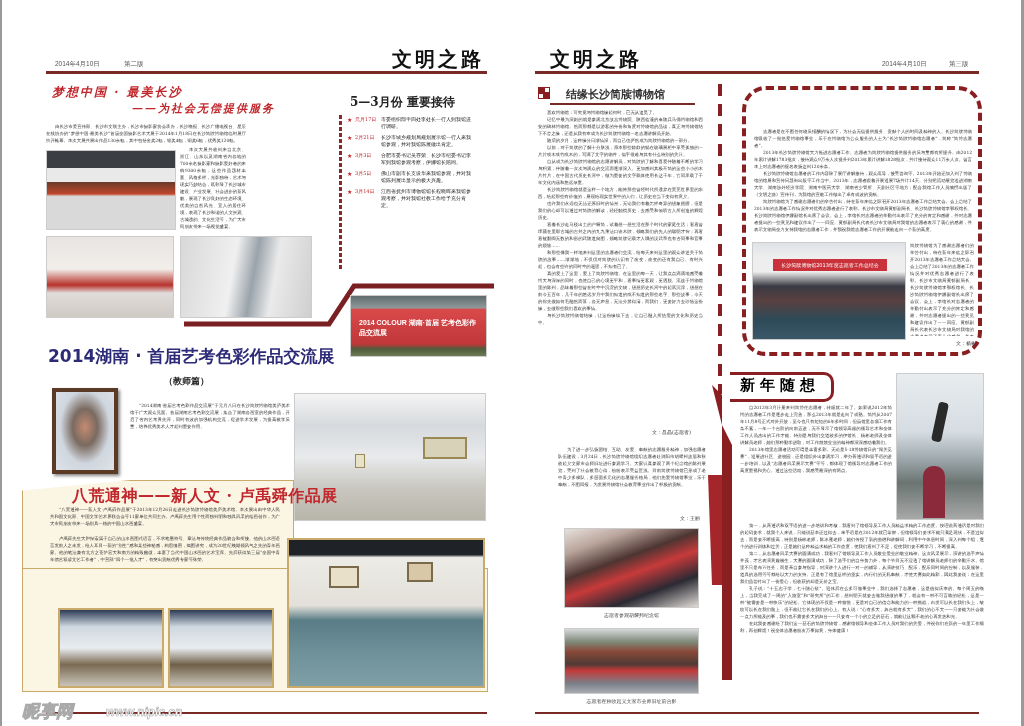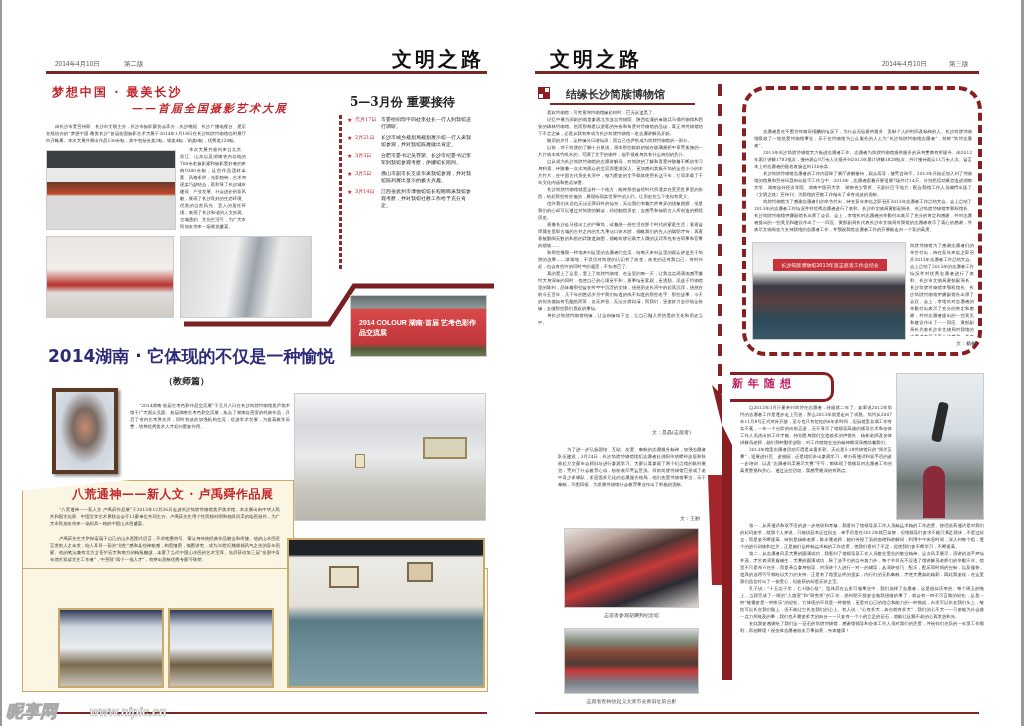--- a/index.html
+++ b/index.html
@@ -10,36 +10,36 @@
   .top-border { position: absolute; top: 0; left: 0; width: 1024px; height: 2px; background: #aaa; }
   .abs { position: absolute; }
   .masthead-rule { position: absolute; height: 3px; background: #7a2a25; }
   .date-line { font-family: "Liberation Sans", sans-serif; font-size: 6.5px; color: #555; }
   .paper-title { font-family: "DejaVu Serif", serif; font-size: 20px; font-weight: bold; color: #111; letter-spacing: 3px; }
   .body-text { font-size: 4.4px; line-height: 7px; color: #333; text-align: justify; text-indent: 9px; }
   .photo { position: absolute; border: 1px solid #ccc; overflow: hidden; }
   .caption { font-size: 5px; color: #444; text-align: center; }
   .red { color: #c0262b; }
   .navy { color: #2d2a78; }
-  .watermark { position: absolute; font-family: "Liberation Sans", sans-serif; }
+  .watermark { position: absolute; font-family: "Liberation Sans", sans-serif; margin-left: 16px; }
 </style>
 </head>
 <body>
 
 <div class="top-border"></div>
 
 <div class="page page-left">
 
   <div class="abs date-line" style="left:53px;top:60px;">2014年4月10日</div>
   <div class="abs date-line" style="left:122px;top:60px;">第二版</div>
   <div class="abs paper-title" style="left:390px;top:46px;">文明之路</div>
   <div class="masthead-rule" style="left:44px;top:71px;width:441px;"></div>
 
-  <div class="abs red" style="left:50px;top:84px;font-size:12px;font-weight:bold;letter-spacing:2px;">梦想中国 · 最美长沙</div>
-  <div class="abs red" style="left:130px;top:101px;font-size:11px;font-weight:bold;font-style:italic;letter-spacing:2px;">——首届全国摄影艺术大展</div>
+  <div class="abs red" style="left:50px;top:84px;font-size:12px;font-weight:bold;font-style:italic;letter-spacing:2px;">梦想中国 · 最美长沙</div>
+  <div class="abs red" style="left:130px;top:101px;font-size:11px;font-weight:bold;font-style:italic;letter-spacing:2px;">——为社会无偿提供服务</div>
 
   <div class="abs body-text" style="left:44px;top:123px;width:200px;height:22px;overflow:hidden;">由长沙市委宣传部、长沙市文联主办，长沙市摄影家协会承办，长沙晚报、长沙广播电视台、星辰在线协办的“梦想中国·最美长沙”首届全国摄影艺术大展于2014年1月18日在长沙简牍博物馆临时展厅拉开帷幕。本次大展共展出作品130余幅，其中包括金奖2幅，银奖4幅，铜奖6幅，优秀奖120幅。</div>
   <div class="photo" style="left:44px;top:150px;width:130px;height:80px;background:linear-gradient(180deg,#3b3f44 0%,#3b3f44 22%,#e9e9e9 22%,#e9e9e9 40%,#6a3b2a 40%,#c0472a 55%,#d9d9d9 58%,#d9d9d9 100%);"></div>
   <div class="abs body-text" style="left:178px;top:146px;width:66px;height:86px;overflow:hidden;">本次大展共收到来自北京、浙江、山东以及湖南省内各地的700余名摄影家和摄影爱好者的来稿9300余幅，这些作品题材丰富、风格多样，光影独特，艺术与现实巧妙结合，既彰显了长沙城市建设、产业发展、社会进步的新风貌，展现了长沙良好的生态环境、优美的自然风光、宜人的居住环境，表现了长沙和谐的人文景观、古城遗韵、文化生活等，为广大市民朋友带来一场视觉盛宴。</div>
 
   <div class="photo" style="left:44px;top:236px;width:128px;height:82px;background:linear-gradient(180deg,#e8e4e2 0%,#f2eeea 40%,#b7322c 60%,#e0dcda 70%,#cfcac4 100%);"></div>
   <div class="photo" style="left:178px;top:236px;width:132px;height:82px;background:linear-gradient(100deg,#d8d8d8 0%,#f0f0f0 40%,#9aa3ab 55%,#eaeaea 70%,#cfcfcf 100%);"></div>
 
   <div class="abs" style="left:348px;top:94px;font-size:12px;font-weight:bold;color:#222;">5—3月份 重要接待</div>
   <div class="abs" style="left:337px;top:115px;width:3px;height:155px;background:repeating-linear-gradient(180deg,#8a2a2a 0 4px,#fff 4px 6px);"></div>
@@ -71,34 +71,34 @@
     </div>
   </div>
 
   <svg class="abs" style="left:180px;top:280px;" width="312" height="50">
     <polyline points="2,44 147,44 172,6 312,6" fill="none" stroke="#7a1f22" stroke-width="5"></polyline>
   </svg>
   <div class="photo" style="left:348px;top:295px;width:137px;height:62px;background:linear-gradient(180deg,#5f6b6c 0%,#8f9a9a 20%,#d9494a 22%,#c0373a 80%,#4f5c3b 88%,#6f7a55 100%);">
     <div style="position:absolute;left:8px;top:22px;font-family:'Liberation Sans',sans-serif;font-size:7px;font-weight:bold;color:#fff;width:120px;">2014 COLOUR 湖南·首届 艺考色彩作品交流展</div>
   </div>
 
-  <div class="abs navy" style="left:46px;top:345px;font-family:'DejaVu Sans',sans-serif;font-size:17px;font-weight:bold;letter-spacing:0px;">2014湖南 · 它体现的不仅是一种愉悦</div>
+  <div class="abs navy" style="left:46px;top:345px;font-family:'DejaVu Sans',sans-serif;font-size:17px;font-weight:bold;letter-spacing:0px;">2014湖南 · 首届艺考色彩作品交流展</div>
   <div class="abs" style="left:162px;top:375px;font-size:9px;font-weight:bold;color:#222;">（教师篇）</div>
 
   <div class="photo" style="left:50px;top:388px;width:66px;height:86px;border:4px solid #5a3a24;background:radial-gradient(ellipse at 50% 45%,#c58b73 0%,#7a6a60 30%,#cfd6de 60%,#dfe3e8 100%);box-shadow:2px 2px 3px #888;"></div>
   <div class="abs body-text" style="left:128px;top:402px;width:160px;height:44px;overflow:hidden;">“2014湖南·首届艺考色彩作品交流展”于元月八日在长沙简牍博物馆美庐美术馆于广大观众见面。首届湖南艺考色彩交流展，集合了湖南各画室的经典作品，开启了省内艺考界先河，同时有效的加强机构交流，促进学术发展，为提高教学质量，培养优秀美术人才起到重要作用。</div>
 
   <div class="photo" style="left:292px;top:393px;width:192px;height:128px;background:linear-gradient(180deg,#f4f4f4 0%,#d6d9dd 25%,#e8eaec 50%,#c8c7bf 75%,#b8b5aa 100%);">
     <div style="position:absolute;left:128px;top:43px;width:44px;height:22px;border:2px solid #9a8857;background:#d8d2b8;"></div>
     <div style="position:absolute;left:60px;top:60px;width:10px;height:14px;border:1px solid #9a8857;background:#e8e2c8;"></div>
   </div>
 
   <div class="abs" style="left:20px;top:480px;width:272px;height:212px;background:#fbf6e4;border:1px solid #c9aa6a;clip-path:polygon(0 5%,40% 0,100% 0,100% 100%,0 100%);"></div>
   <div class="abs" style="left:20px;top:568px;width:466px;height:124px;background:#fbf6e4;border:1px solid #c9aa6a;"></div>
-  <div class="abs red" style="left:70px;top:486px;font-size:12px;font-weight:bold;letter-spacing:0.5px;">八荒通神——新人文 · 卢禹舜作品展</div>
+  <div class="abs red" style="left:70px;top:486px;font-size:16px;font-weight:bold;letter-spacing:0.5px;">八荒通神——新人文 · 卢禹舜作品展</div>
   <div class="abs body-text" style="left:48px;top:506px;width:230px;height:28px;overflow:hidden;">“八荒通神——新人文·卢禹舜作品展”于2013年12月26日走进长沙简牍博物馆美庐美术馆。本次展出由中华人民共和国文化部、中国文学艺术界联合会等11家单位共同主办。卢禹舜先生用个性而独到明和独具风采的绘画创作，为广大市民朋友带来一场别具一格的中国山水画盛宴。</div>
   <div class="abs body-text" style="left:48px;top:535px;width:230px;height:62px;overflow:hidden;">卢禹舜先生大胆探索属于自己的山水画图式语言，不求笔墨符号、章法与传统经典作品吻合和衔接。他的山水画语言发前人之未发，给人耳目一新的“别生”感和某些神秘感，构思缜密，揭图讲究，成为20世纪晚期领风气之先的青年画家。他的笔法兼有北方之苍茫宏大和南方的精致幽微，丰富了当代中国山水画的艺术宝库。先后获得第三届“全国中青年德艺双馨文艺工作者”，中宣部“四个一批人才”，有突出贡献优秀专家等殊荣。</div>
 
   <div class="photo" style="left:56px;top:608px;width:106px;height:80px;border:2px solid #c9aa6a;background:linear-gradient(180deg,#2d3b55 0%,#cfd8e0 22%,#e9ecef 50%,#7a6a52 72%,#c9c4b8 100%);"></div>
   <div class="photo" style="left:166px;top:608px;width:106px;height:80px;border:2px solid #c9aa6a;background:linear-gradient(180deg,#2d3b55 0%,#cfd8e0 22%,#e9ecef 50%,#6f6048 72%,#c9c4b8 100%);"></div>
   <div class="photo" style="left:285px;top:538px;width:198px;height:150px;border:2px solid #c9aa6a;background:linear-gradient(180deg,#1f2328 0%,#1f2328 10%,#ecebe6 12%,#e2e0d8 45%,#5a7c86 55%,#6d8f98 75%,#80a0a8 100%);">
     <div style="position:absolute;left:40px;top:26px;width:30px;height:22px;border:2px solid #7a6a4a;background:#e8e0c8;"></div>
     <div style="position:absolute;left:118px;top:22px;width:26px;height:20px;border:2px solid #7a6a4a;background:#d8c8a8;"></div>
   </div>
 
@@ -158,21 +158,21 @@
     <p class="body-text">长沙简牍博物馆志愿者的工作内容除了展厅讲解接待，观众疏导，接受咨询等。2013年开始还加入到了博物馆的馆展和宣传问题街出版等工作当中。2013年，志愿者跟着开展巡展7场共计14天。分别把流动展览送进湖南大学、湖南涉外经济学院、湖南中医药大学、湖南省少管所、天剧社区等地方；配合我馆工作人员编撰出版了《文明之路》宣传刊，为我馆的宣教工作做出了卓有成效的贡献。</p>
     <p class="body-text">简牍博物馆为了感谢志愿者们的辛苦付出，特在新年来临之际召开2013年志愿者工作总结大会。会上总结了2013年的志愿者工作情况并对优秀志愿者进行了表彰。长沙市文物局黄郁副局长、长沙简牍博物馆李鄂权馆长、长沙简牍博物馆伊娜副馆长出席了会议。会上，李馆长对志愿者的辛勤付出表示了充分的肯定和感谢，并对志愿者提出的一些意见和建议作出了一一回应。黄郁副局长代表长沙市文物局对我馆的志愿者表示了衷心的感谢，并表示文物局全力支持我馆的志愿者工作，并预祝我馆志愿者工作的开展能走向一个新的高度。</p>
   </div>
   <div class="photo" style="left:240px;top:242px;width:154px;height:98px;background:linear-gradient(180deg,#dfe2e6 0%,#eeeeee 15%,#eeeeee 30%,#3a3a44 45%,#5a4040 60%,#2c4a58 80%,#3b5868 100%);">
     <div style="position:absolute;left:20px;top:16px;width:114px;height:12px;background:#c9323a;font-family:'DejaVu Sans',sans-serif;font-size:5px;color:#fff;text-align:center;line-height:12px;white-space:nowrap;overflow:hidden;">长沙简牍博物馆2013年度志愿者工作总结会</div>
   </div>
   <div class="abs body-text" style="left:398px;top:242px;width:64px;height:94px;overflow:hidden;text-indent:0;">简牍博物馆为了感谢志愿者们的辛苦付出，特在新年来临之际召开2013年志愿者工作总结大会。会上总结了2013年的志愿者工作情况并对优秀志愿者进行了表彰。长沙市文物局黄郁副局长、长沙简牍博物馆李鄂权馆长、长沙简牍博物馆伊娜副馆长出席了会议。会上，李馆长对志愿者的辛勤付出表示了充分的肯定和感谢，并对志愿者提出的一些意见和建议作出了一一回应。黄郁副局长代表长沙市文物局对我馆的志愿者表示了衷心的感谢，并表示文物局全力支持我馆的志愿者工作，并预祝我馆志愿者工作的开展能走向一个新的高度。</div>
   <div class="abs" style="left:444px;top:340px;font-size:5px;color:#333;">文：杨彬</div>
 
   <div class="abs" style="left:218px;top:372px;width:104px;height:30px;border:3px solid #8a1f22;border-left:none;border-radius:0 10px 10px 0;"></div>
-  <div class="abs" style="left:220px;top:376px;font-family:'DejaVu Sans',sans-serif;font-size:11px;font-weight:bold;color:#be185d;letter-spacing:5px;">新年随想</div>
+  <div class="abs" style="left:228px;top:376px;font-family:'DejaVu Sans',sans-serif;font-size:15px;font-weight:bold;color:#000000;letter-spacing:5px;">新年随想</div>
 
   <div class="photo" style="left:384px;top:373px;width:88px;height:147px;background:linear-gradient(180deg,#e8ecef 0%,#d6dde2 40%,#9aa4a8 60%,#6a7470 75%,#a8a8a8 100%);">
     <div style="position:absolute;left:38px;top:28px;width:10px;height:40px;background:#2a2a2a;border-radius:4px;transform:rotate(12deg);"></div>
     <div style="position:absolute;left:26px;top:92px;width:22px;height:52px;background:#8a2a3a;border-radius:10px 10px 0 0;"></div>
   </div>
 
   <div class="abs" style="left:228px;top:404px;width:152px;height:300px;overflow:hidden;">
     <p class="body-text">自2012年3月注册来到简博任志愿者，转眼就二年了。如果说2012年简博的志愿者工作是逐步走上完善，那么2013年就是走向了成熟。简博从2007年11月8号正式对外开放，至今也只有短短的6年多时间，但虽馆里各项工作有条不紊，一年一个台阶的向前迈进，无不显示了馆领导高超的领导艺术和全体工作人员杰出的工作才能。特别是与我们交道较多的伊馆长、杨彬老师及全体讲解员老师，她们那种勤学进取，对工作兢兢业业的精神都深深感动着我们。</p>
     <p class="body-text">2013年馆里志愿者活动可谓是丰富多彩。无论是5·18博物馆日的“闯关竞赛”，巡展进社区、进校园，还是组织外出参观学习，举办普通话和双手语的进一步培训，以及“志愿者风采展示大赛”等等，都体现了馆领导对志愿者工作的高度重视和关心。通过这些活动，我感受最深的有两点。</p>
   </div>

